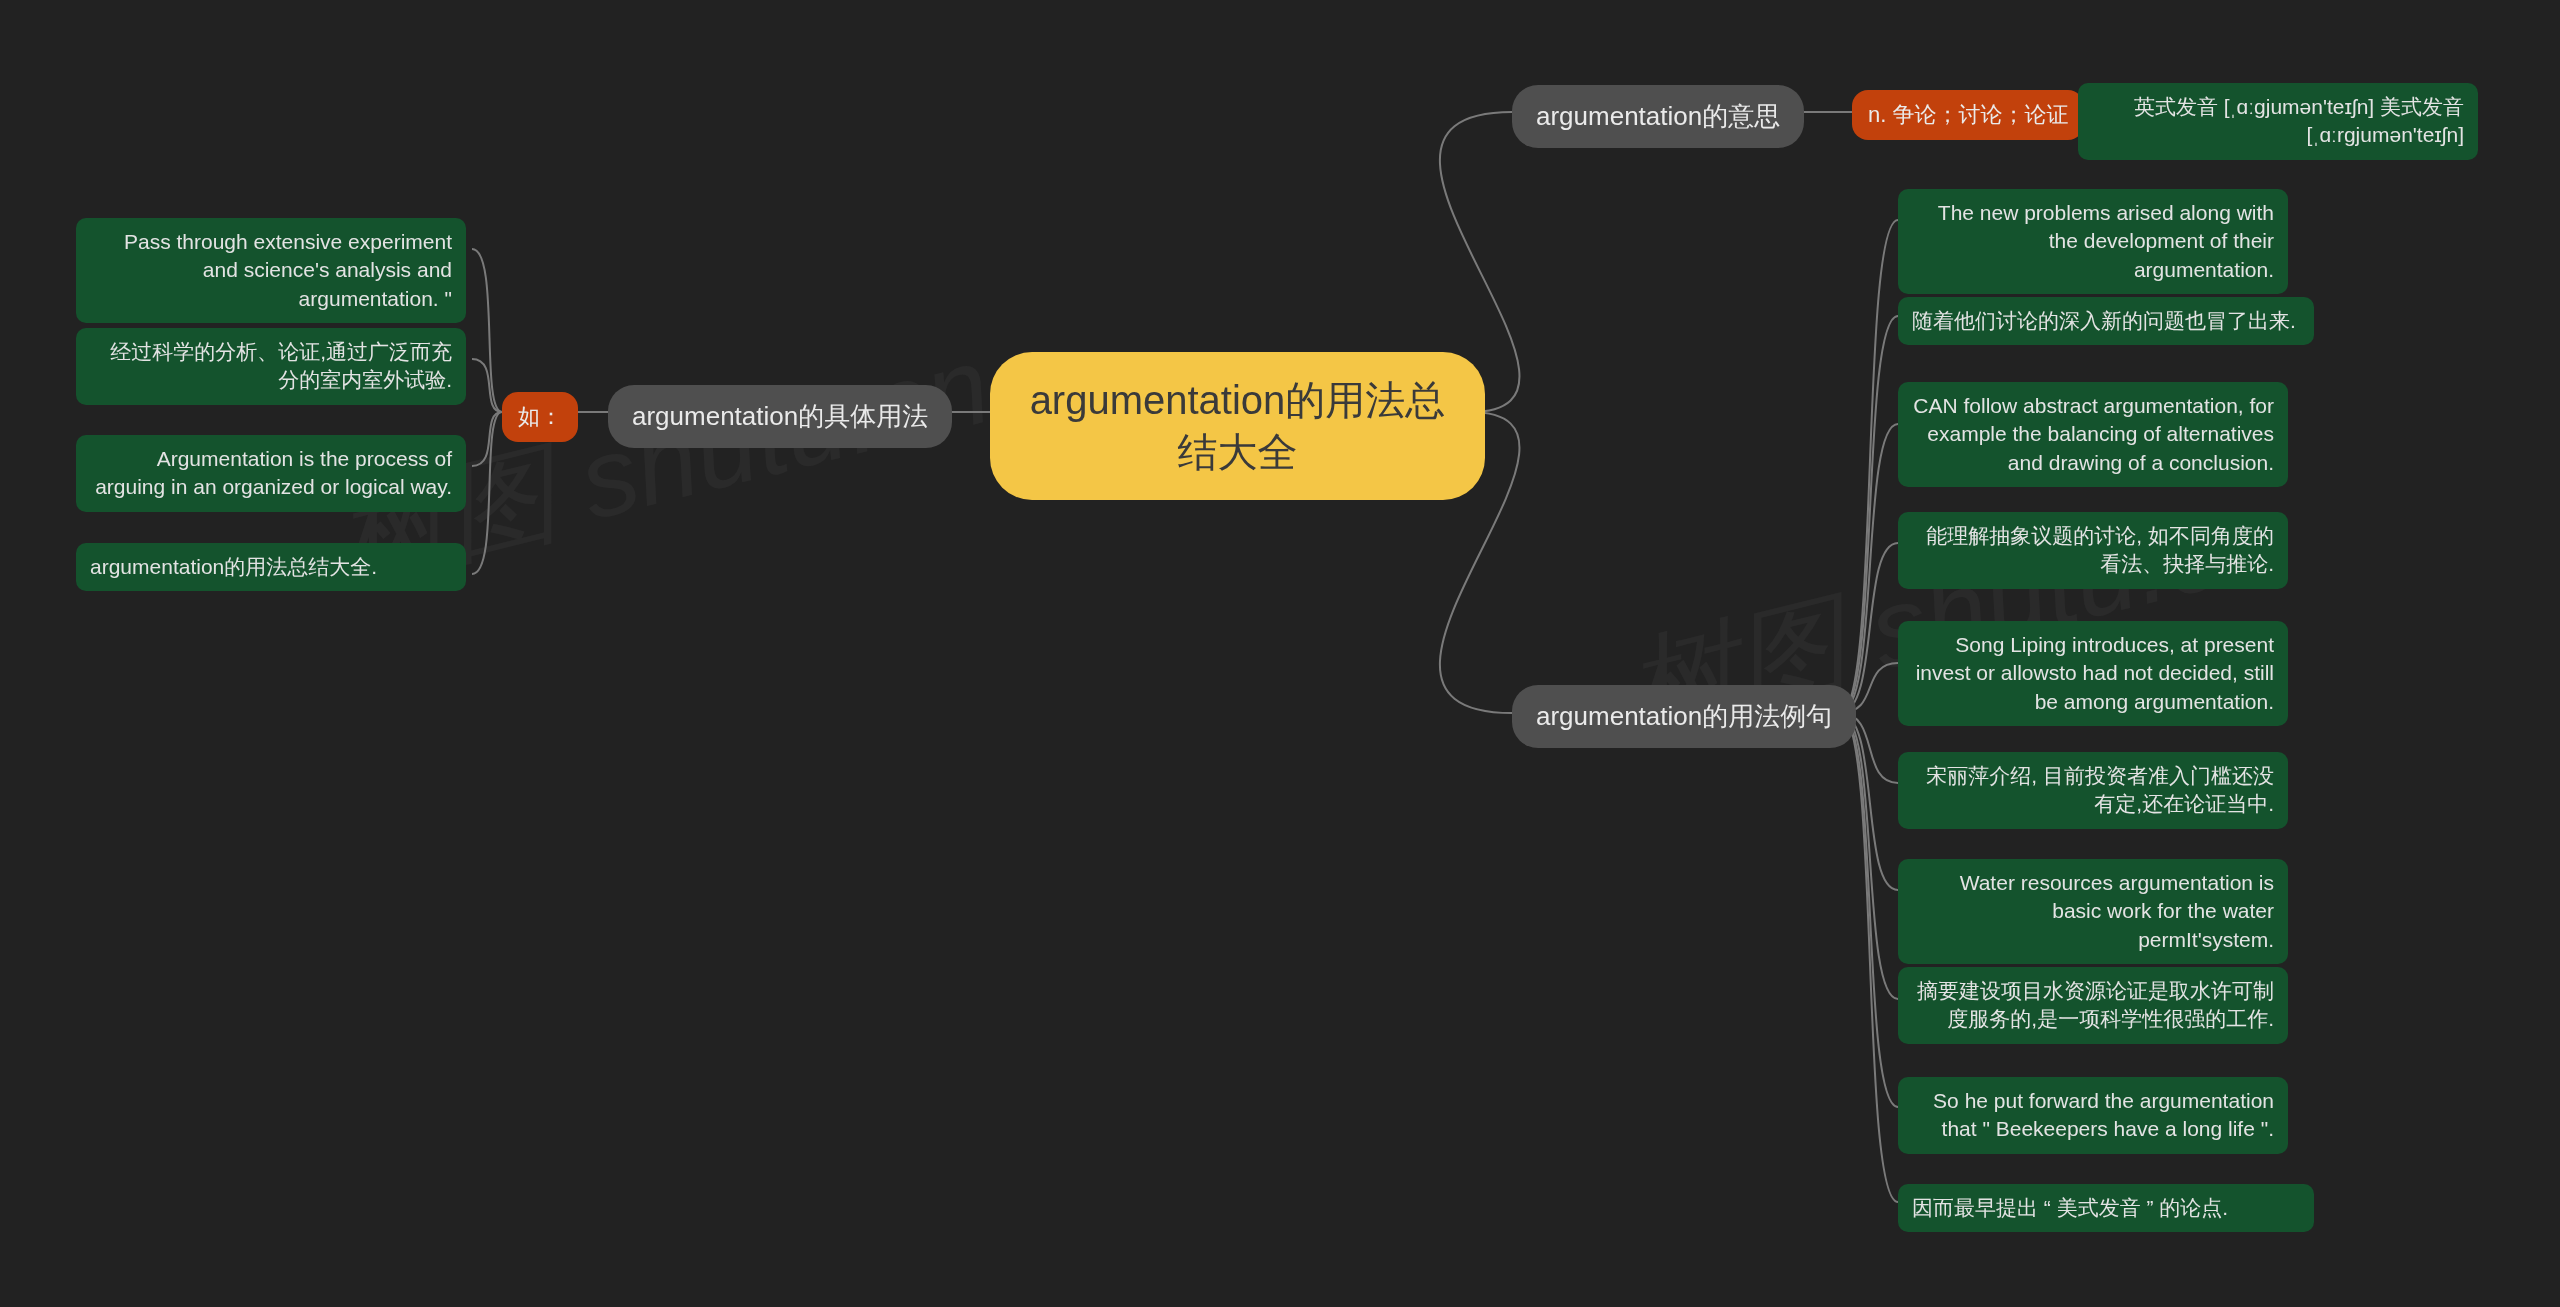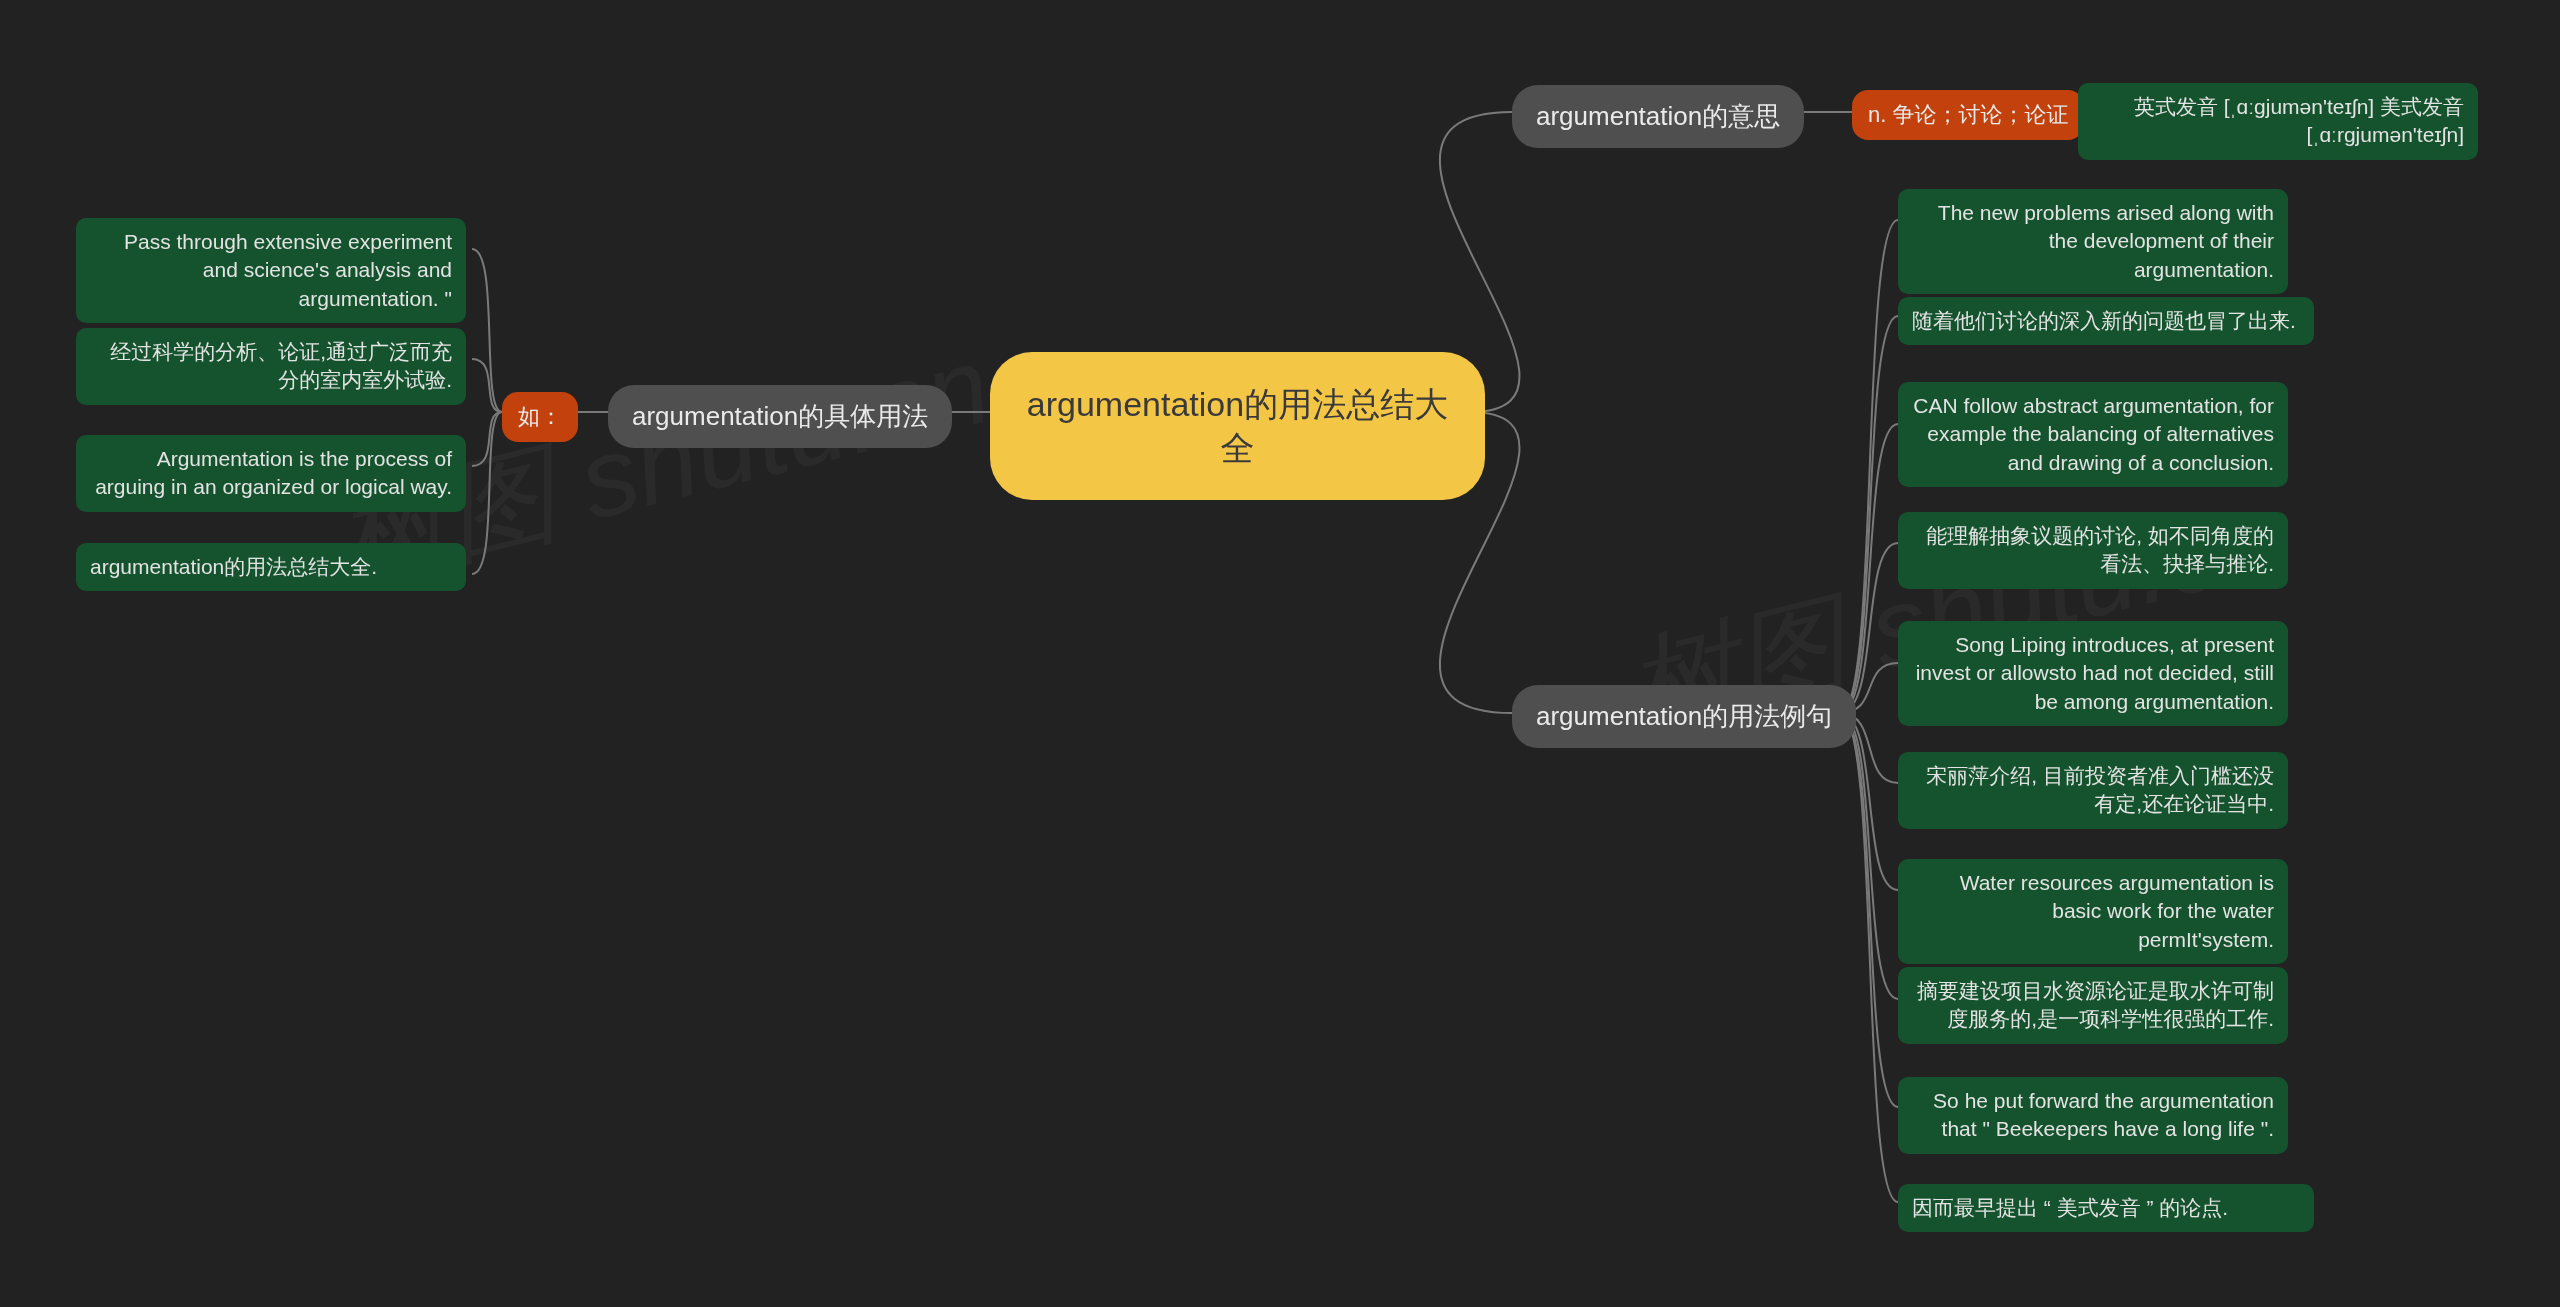--- a/index.html
+++ b/index.html
@@ -21,26 +21,26 @@
     font-size: 22px;
     line-height: 1.35;
     display: flex;
     align-items: center;
     z-index: 2;
     text-align: right;
   }
   .root {
     background: #f4c646;
     color: #3a3a3a;
-    font-size: 34px;
+    font-size: 40px;
     font-weight: 500;
     text-align: center;
     justify-content: center;
     border-radius: 42px;
-    padding: 30px 34px;
+    padding: 22px 34px;
     line-height: 1.3;
   }
   .branch {
     background: #4f4f4f;
     color: #eaeaea;
     font-size: 26px;
     border-radius: 26px;
     padding: 14px 24px;
   }
   .small {

